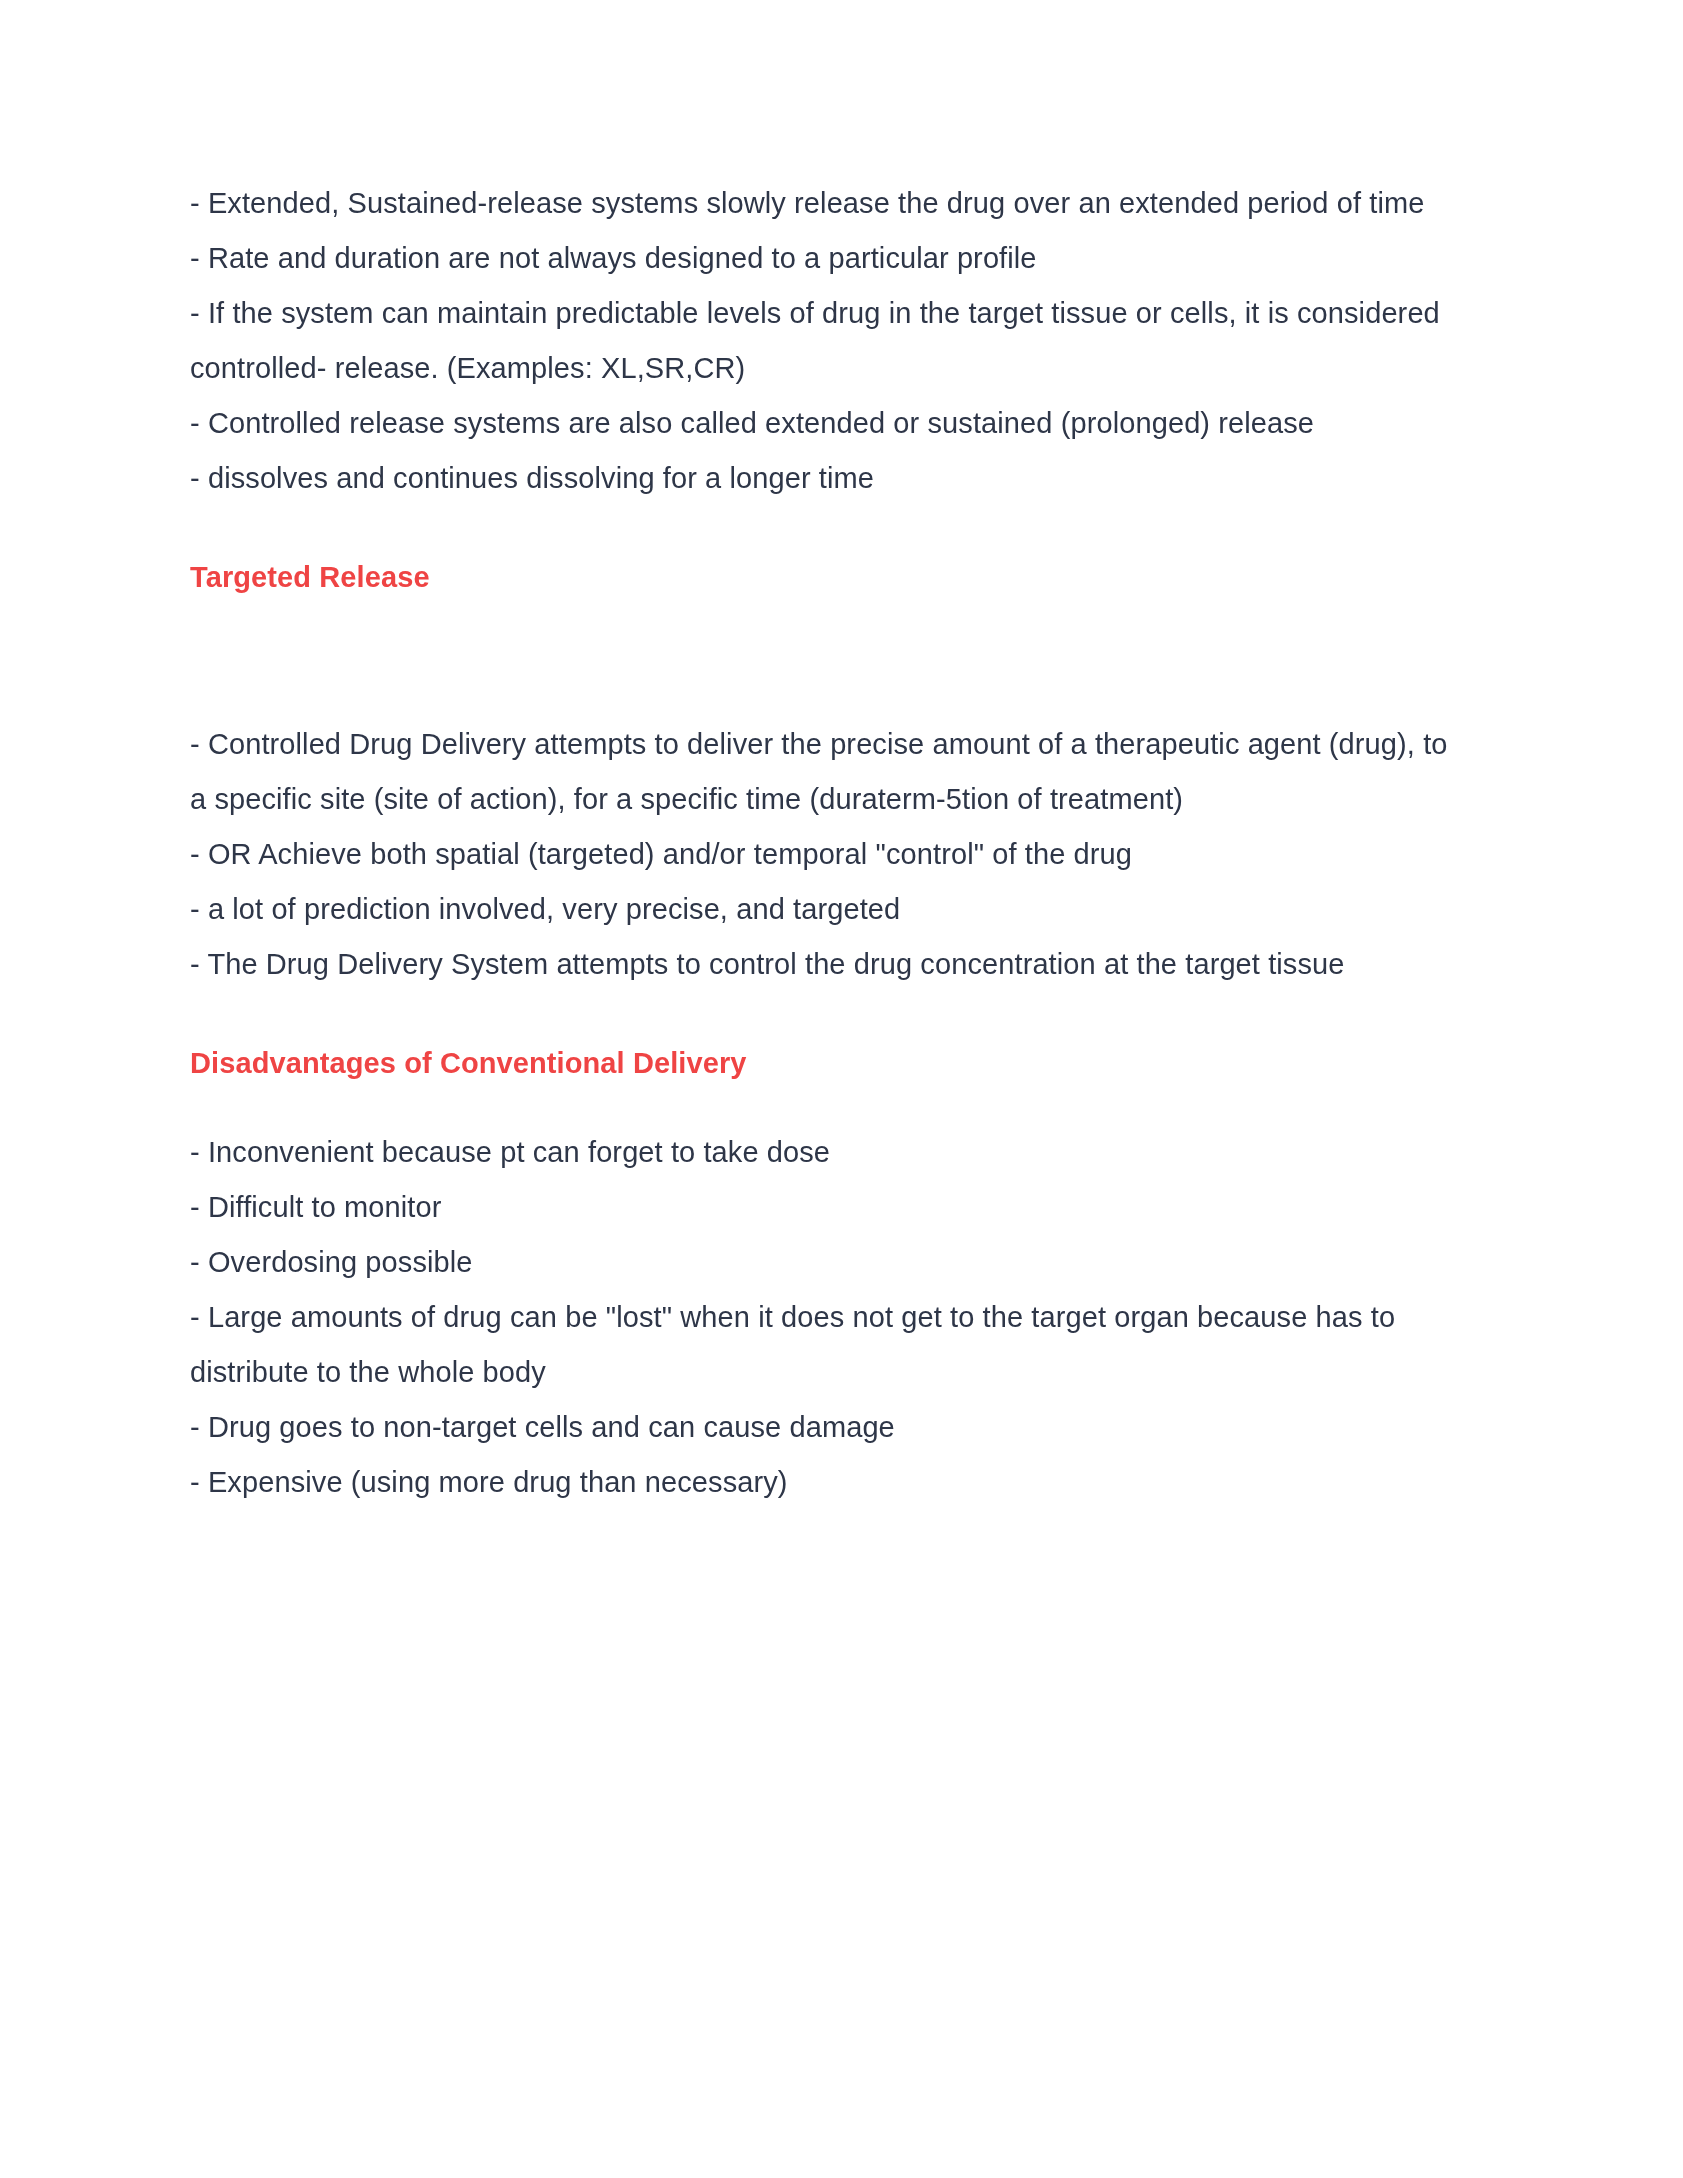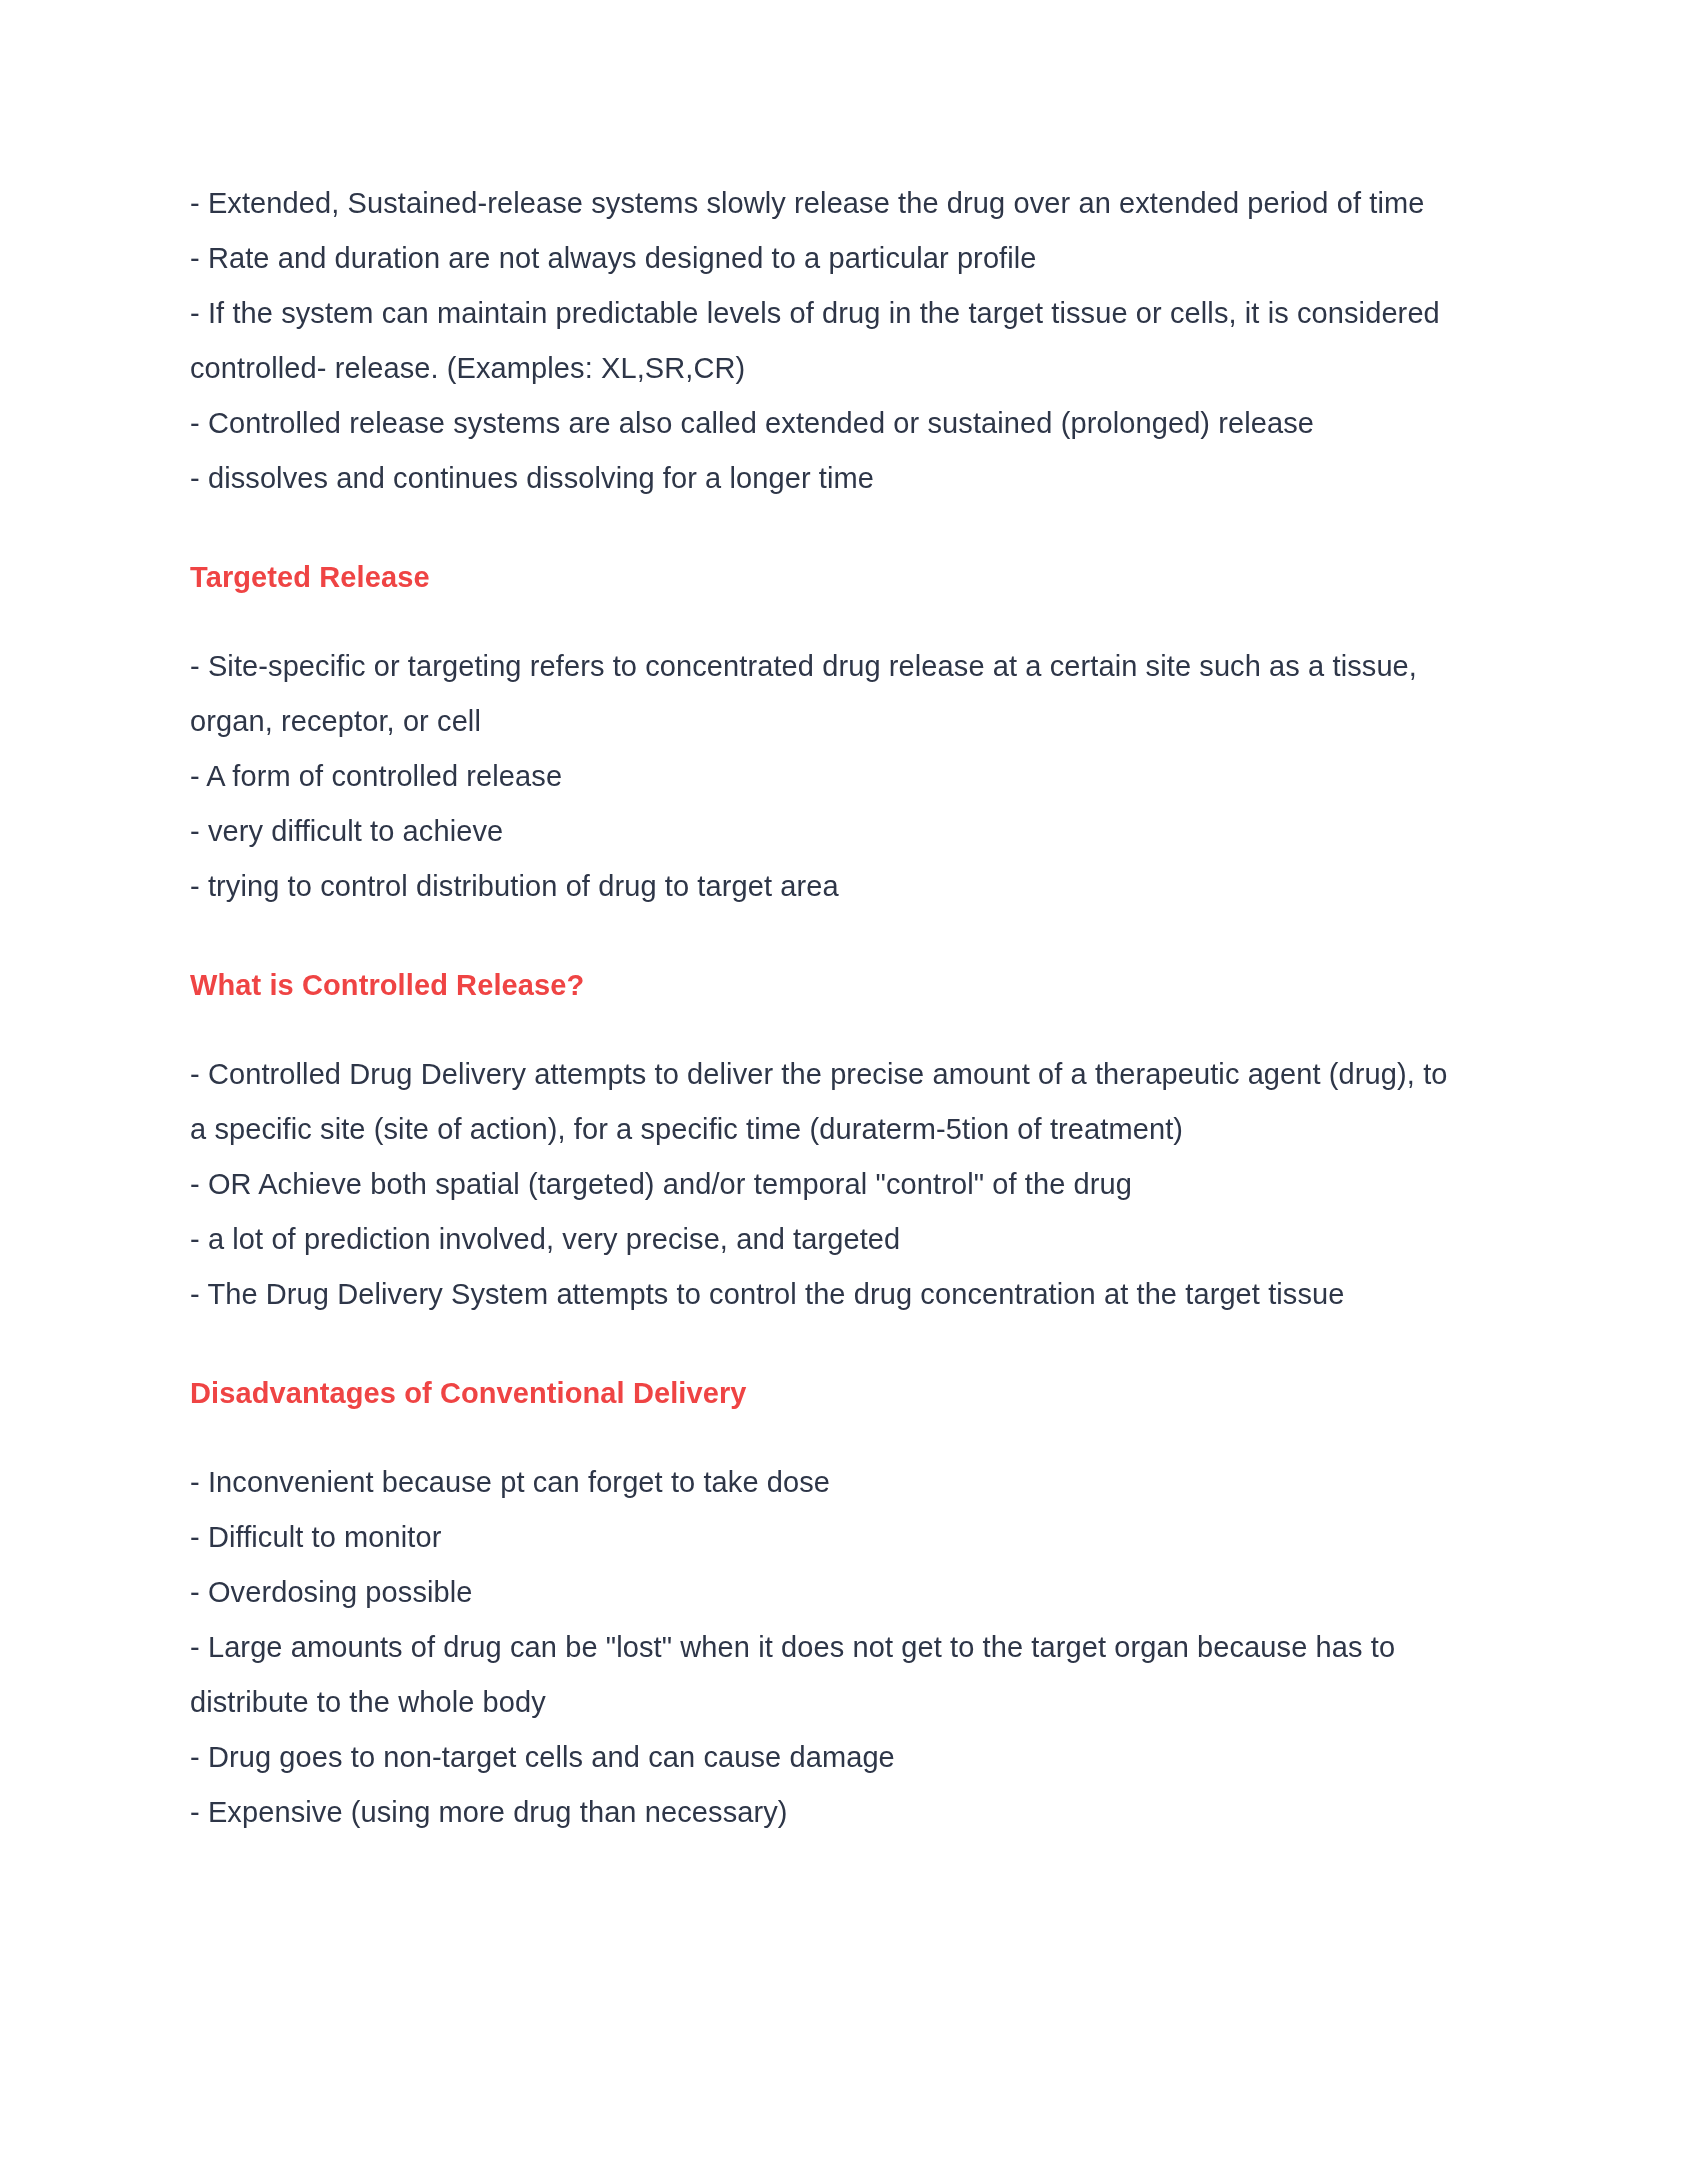--- a/index.html
+++ b/index.html
@@ -61,30 +61,25 @@
 - If the system can maintain predictable levels of drug in the target tissue or cells, it is considered controlled- release. (Examples: XL,SR,CR)
 - Controlled release systems are also called extended or sustained (prolonged) release
 - dissolves and continues dissolving for a longer time</p>
     </div>
 
     <div class="gap-md"></div>
 
     <div class="block">
       <h2 class="heading">Targeted Release</h2>
       <div class="gap-sm"></div>
-      <p class="para">- Site-specific or targeting refers to concentrated drug release at a certain site such as a tissue, organ, receptor, or cell
-- A form of controlled release
-- very difficult to achieve
-- trying to control distribution of drug to target area</p>
     </div>
 
     <div class="gap-md"></div>
 
     <div class="block">
-      <h2 class="heading">What is Controlled Release?</h2>
       <div class="gap-sm"></div>
       <p class="para">- Controlled Drug Delivery attempts to deliver the precise amount of a therapeutic agent (drug), to a specific site (site of action), for a specific time (duraterm-5tion of treatment)
 - OR Achieve both spatial (targeted) and/or temporal "control" of the drug
 - a lot of prediction involved, very precise, and targeted
 - The Drug Delivery System attempts to control the drug concentration at the target tissue</p>
     </div>
 
     <div class="gap-md"></div>
 
     <div class="block">

